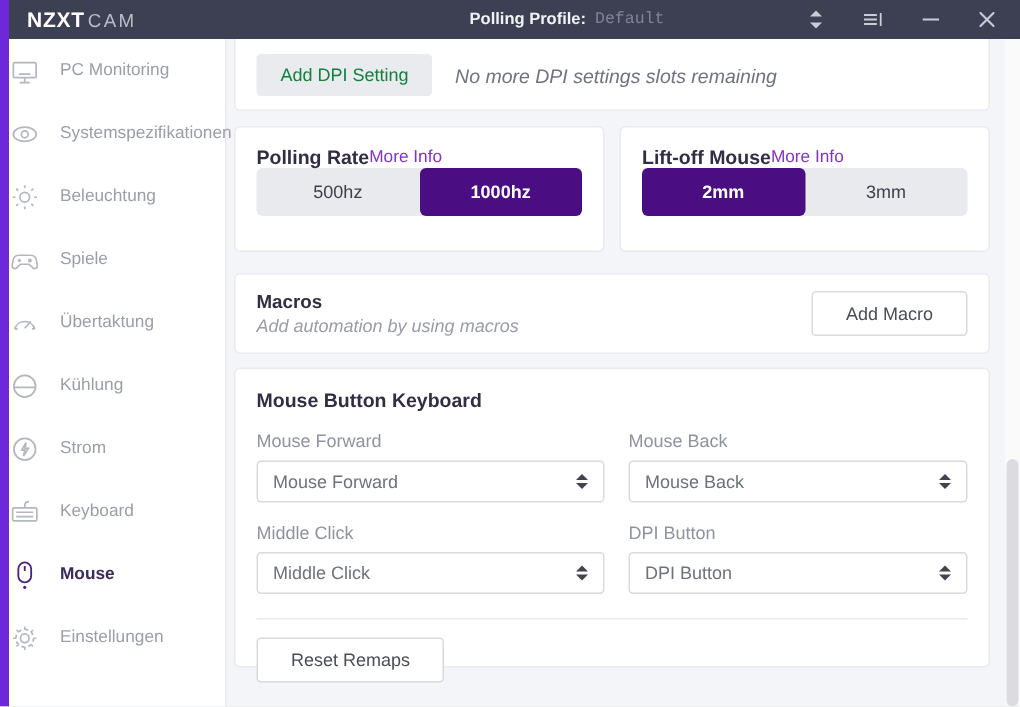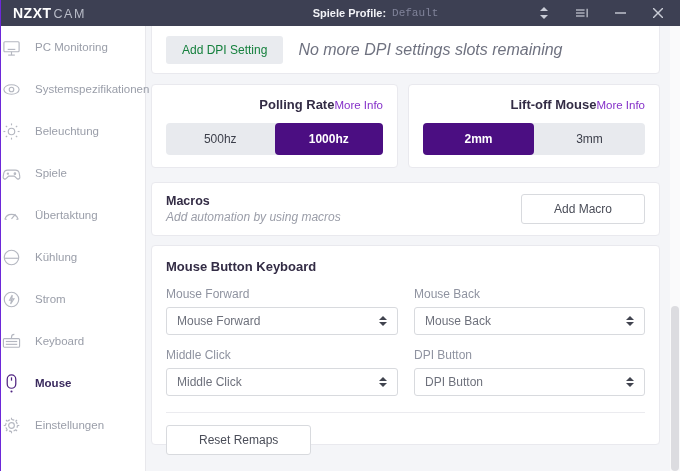--- a/index.html
+++ b/index.html
@@ -1,20 +1,20 @@
 <!DOCTYPE html>
 <html><head>
 <meta charset="utf-8">
 <style>
   * { margin:0; padding:0; box-sizing:border-box; }
   html,body { background:#e9e9ec; }
   body { font-family:"Liberation Sans","DejaVu Sans",sans-serif; }
   .window {
     width:680px; height:471px; background:#f4f5f8; position:relative;
-    overflow:hidden; margin:0 auto; border-left:1px solid #6d28d9;
+    overflow:hidden; margin:0 auto; border-left:6px solid #6d28d9;
   }
   
   .titlebar {
     height:26px; background:#3d4053; display:flex; align-items:center;
     position:relative; color:#fff;
   }
   .brand { display:flex; align-items:baseline; padding-left:12px; }
   .brand-bold { font-weight:bold; font-size:14px; letter-spacing:0.5px; }
   .brand-light { font-size:12.5px; color:#b9bcc8; letter-spacing:1.5px; margin-left:2px; }
   .profile {
@@ -44,46 +44,46 @@
   .content { flex:1; position:relative; overflow:hidden; }
   .cards { margin:0 20px 0 5px; }
   .card {
     background:#fff; border:1px solid #e9e9ee; border-radius:4px;
   }
   .card-dpi { height:80px; margin-top:-32px; display:flex; align-items:center; padding:32px 14px 0 14px; }
   .btn-disabled {
     background:#e9ebef; color:#15803d; border:none; border-radius:3px;
     font-size:12px; padding:7px 16px; font-family:inherit;
   }
-  .dpi-note { font-style:italic; color:#6f7280; font-size:16px; margin-left:15px; }
+  .dpi-note { font-style:italic; color:#6f7280; font-size:13px; margin-left:15px; }
   .card-row { display:flex; gap:10px; margin-top:10px; }
   .card-toggle { padding:12px 14px; height:84px; }
   .card-toggle.polling { width:247px; flex-shrink:0; }
   .card-toggle.liftoff { flex:1; }
-  .card-head { display:flex; justify-content:flex-end; align-items:center; }
+  .card-head { display:flex; justify-content:flex-start; align-items:center; }
   .card-title { font-size:13px; font-weight:bold; color:#332c45; }
   .more-info { font-size:11.5px; color:#8531c9; text-decoration:none; cursor:pointer; }
   .toggle {
-    margin-top:11px; height:32px; background:#e8eaee; border-radius:4px;
+    height:32px; background:#e8eaee; border-radius:4px;
     display:flex;
   }
   .toggle-opt {
     flex:1; display:flex; align-items:center; justify-content:center;
     font-size:12px; color:#3c3f4a; cursor:pointer; border-radius:4px;
   }
   .toggle-opt.selected { background:#4b0e82; color:#ffffff; font-weight:bold; }
   .card-macros {
     margin-top:14px; height:54px; display:flex; align-items:center;
     justify-content:space-between; padding:0 14px;
   }
   .macros-title { font-size:12.5px; font-weight:bold; color:#332c45; }
   .macros-sub { font-size:12px; font-style:italic; color:#9a9da8; margin-top:2px; }
   .btn-outline {
     background:#fff; border:1px solid #d8dade; border-radius:3px; color:#4a4d58;
-    font-size:12px; padding:7px 32px; cursor:pointer; font-family:inherit;
+    font-size:12px; padding:7px 22px; cursor:pointer; font-family:inherit;
   }
   .card-remap { margin-top:9px; height:200px; padding:13px 14px; }
   .remap-grid { display:grid; grid-template-columns:232px 1fr; column-gap:16px; }
   .field-label { font-size:12px; color:#8f93a0; margin:13px 0 6px 0; }
   .select {
     height:28px; border:1px solid #d8dade; border-radius:3px; background:#fff;
     display:flex; align-items:center; justify-content:space-between;
     padding:0 10px; cursor:pointer;
   }
   .select-value { font-size:12px; color:#6e717c; }
@@ -101,21 +101,21 @@
 <body>
 
 <div class="window">
 
   <div class="titlebar">
     <div class="brand">
       <span class="brand-bold">NZXT</span>
       <span class="brand-light">CAM</span>
     </div>
     <div class="profile">
-      <span class="profile-label">Spiele Profile:</span>
+      <span class="profile-label">Polling Profile:</span>
       <span class="profile-value">Default</span>
     </div>
     <div class="tb-icons">
       <span class="tb-icon">
         <svg width="10" height="12" viewBox="0 0 10 12">
             <polygon points="5,0 9,4 1,4" fill="currentColor"></polygon>
             <polygon points="5,12 9,8 1,8" fill="currentColor"></polygon>
           </svg>
       </span>
       <span class="tb-icon">

